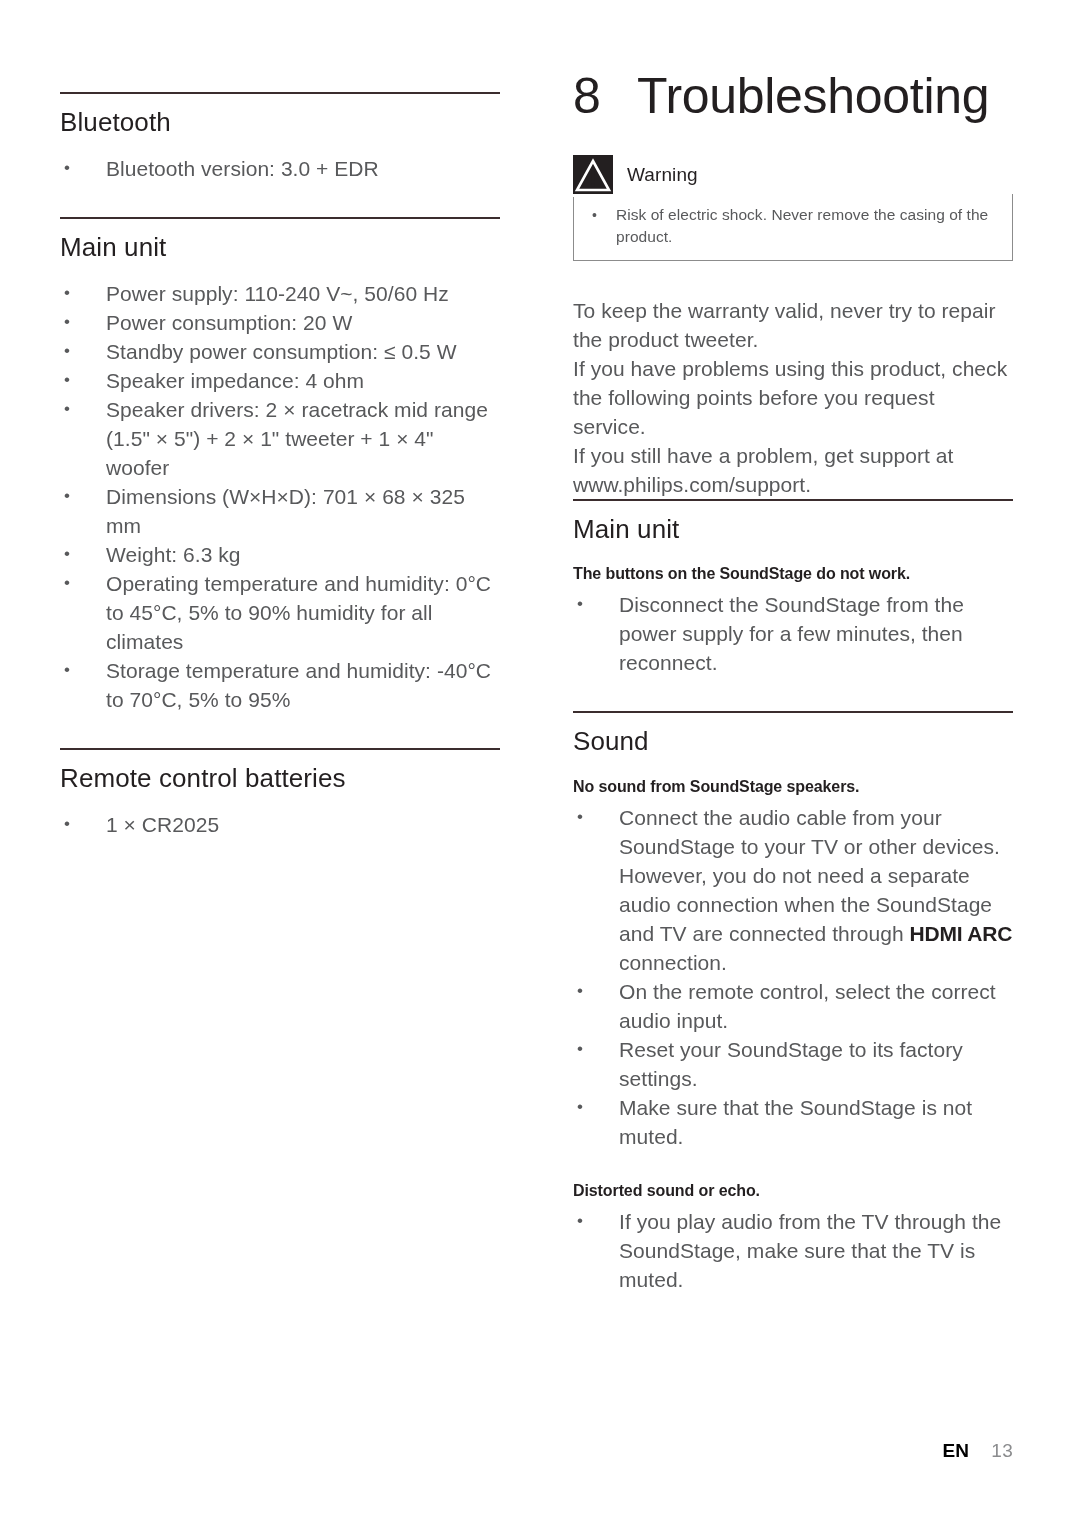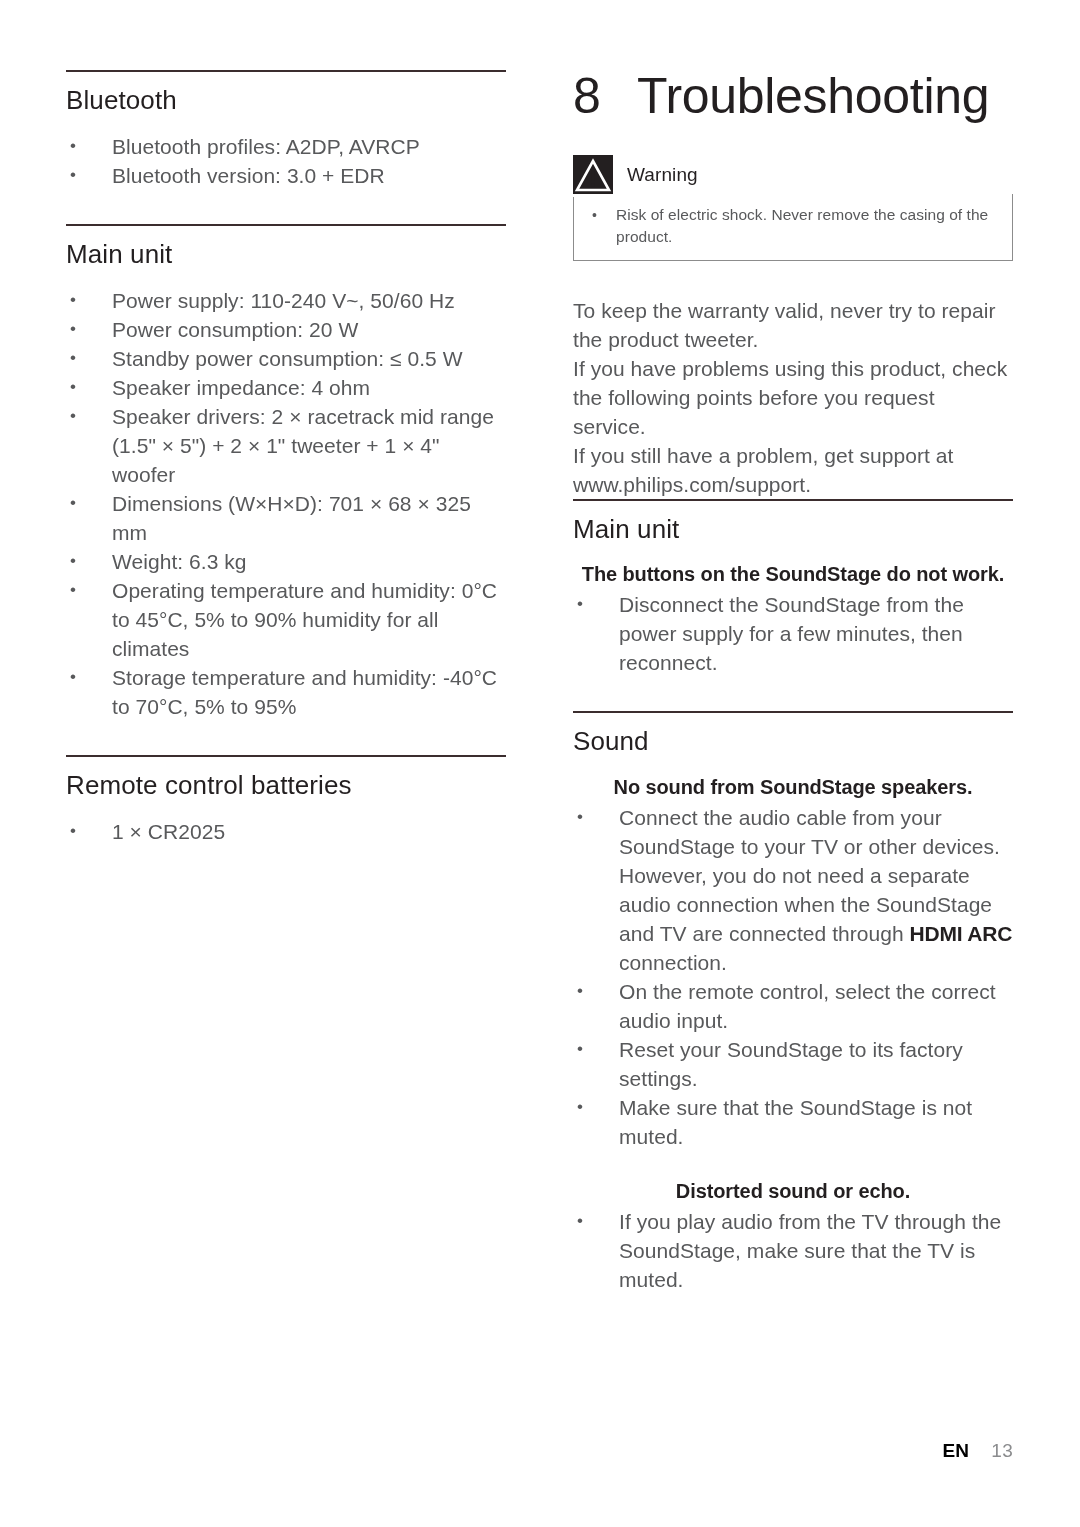--- a/index.html
+++ b/index.html
@@ -18,21 +18,21 @@
   .page {
     position: absolute;
     inset: 0;
   }
 
   
   .col {
     position: absolute;
     top: 70px;
   }
-  .col-left  { left: 66px;  width: 440px; }
+  .col-left  { left: 60px;  width: 440px; margin-top: 22px; }
   .col-right { left: 573px; width: 440px; }
 
   
   .rule {
     height: 0;
     border-top: 2px solid #3b2d2e;
     margin: 0 0 14px 0;
   }
   .section + .section { margin-top: 34px; }
 
@@ -89,27 +89,26 @@
     position: absolute;
     left: 4px;
     top: -1px;
     font-size: 17px;
     color: #58595b;
     line-height: 30px;
   }
 
   
   .sub-q {
-    font-size: 20px;
+    font-size: 16px;
     line-height: 28px;
     font-weight: 700;
     color: #231f20;
     margin: 0 0 2px 0;
     letter-spacing: -0.1px;
-    text-align: center;
   }
   .qa + .qa { margin-top: 26px; }
 
   
   .warnbox { position: relative; margin: 0 0 34px 0; }
   .warn-head {
     display: flex;
     align-items: flex-end;
     height: 40px;
   }
@@ -192,21 +191,20 @@
 <body>
 
 <div class="page">
 
   <div class="col col-left">
     <div id="left-sections">
         <div class="section">
           <div class="rule"></div>
           <h2 class="sec-title">Bluetooth</h2>
           <ul class="blist">
-            <li>Bluetooth profiles: A2DP, AVRCP</li>
             <li>Bluetooth version: 3.0 + EDR</li>
           </ul>
         </div>
         <div class="section">
           <div class="rule"></div>
           <h2 class="sec-title">Main unit</h2>
           <ul class="blist">
             <li>Power supply: 110-240 V~, 50/60 Hz</li>
             <li>Power consumption: 20 W</li>
             <li>Standby power consumption: ≤ 0.5 W</li>

